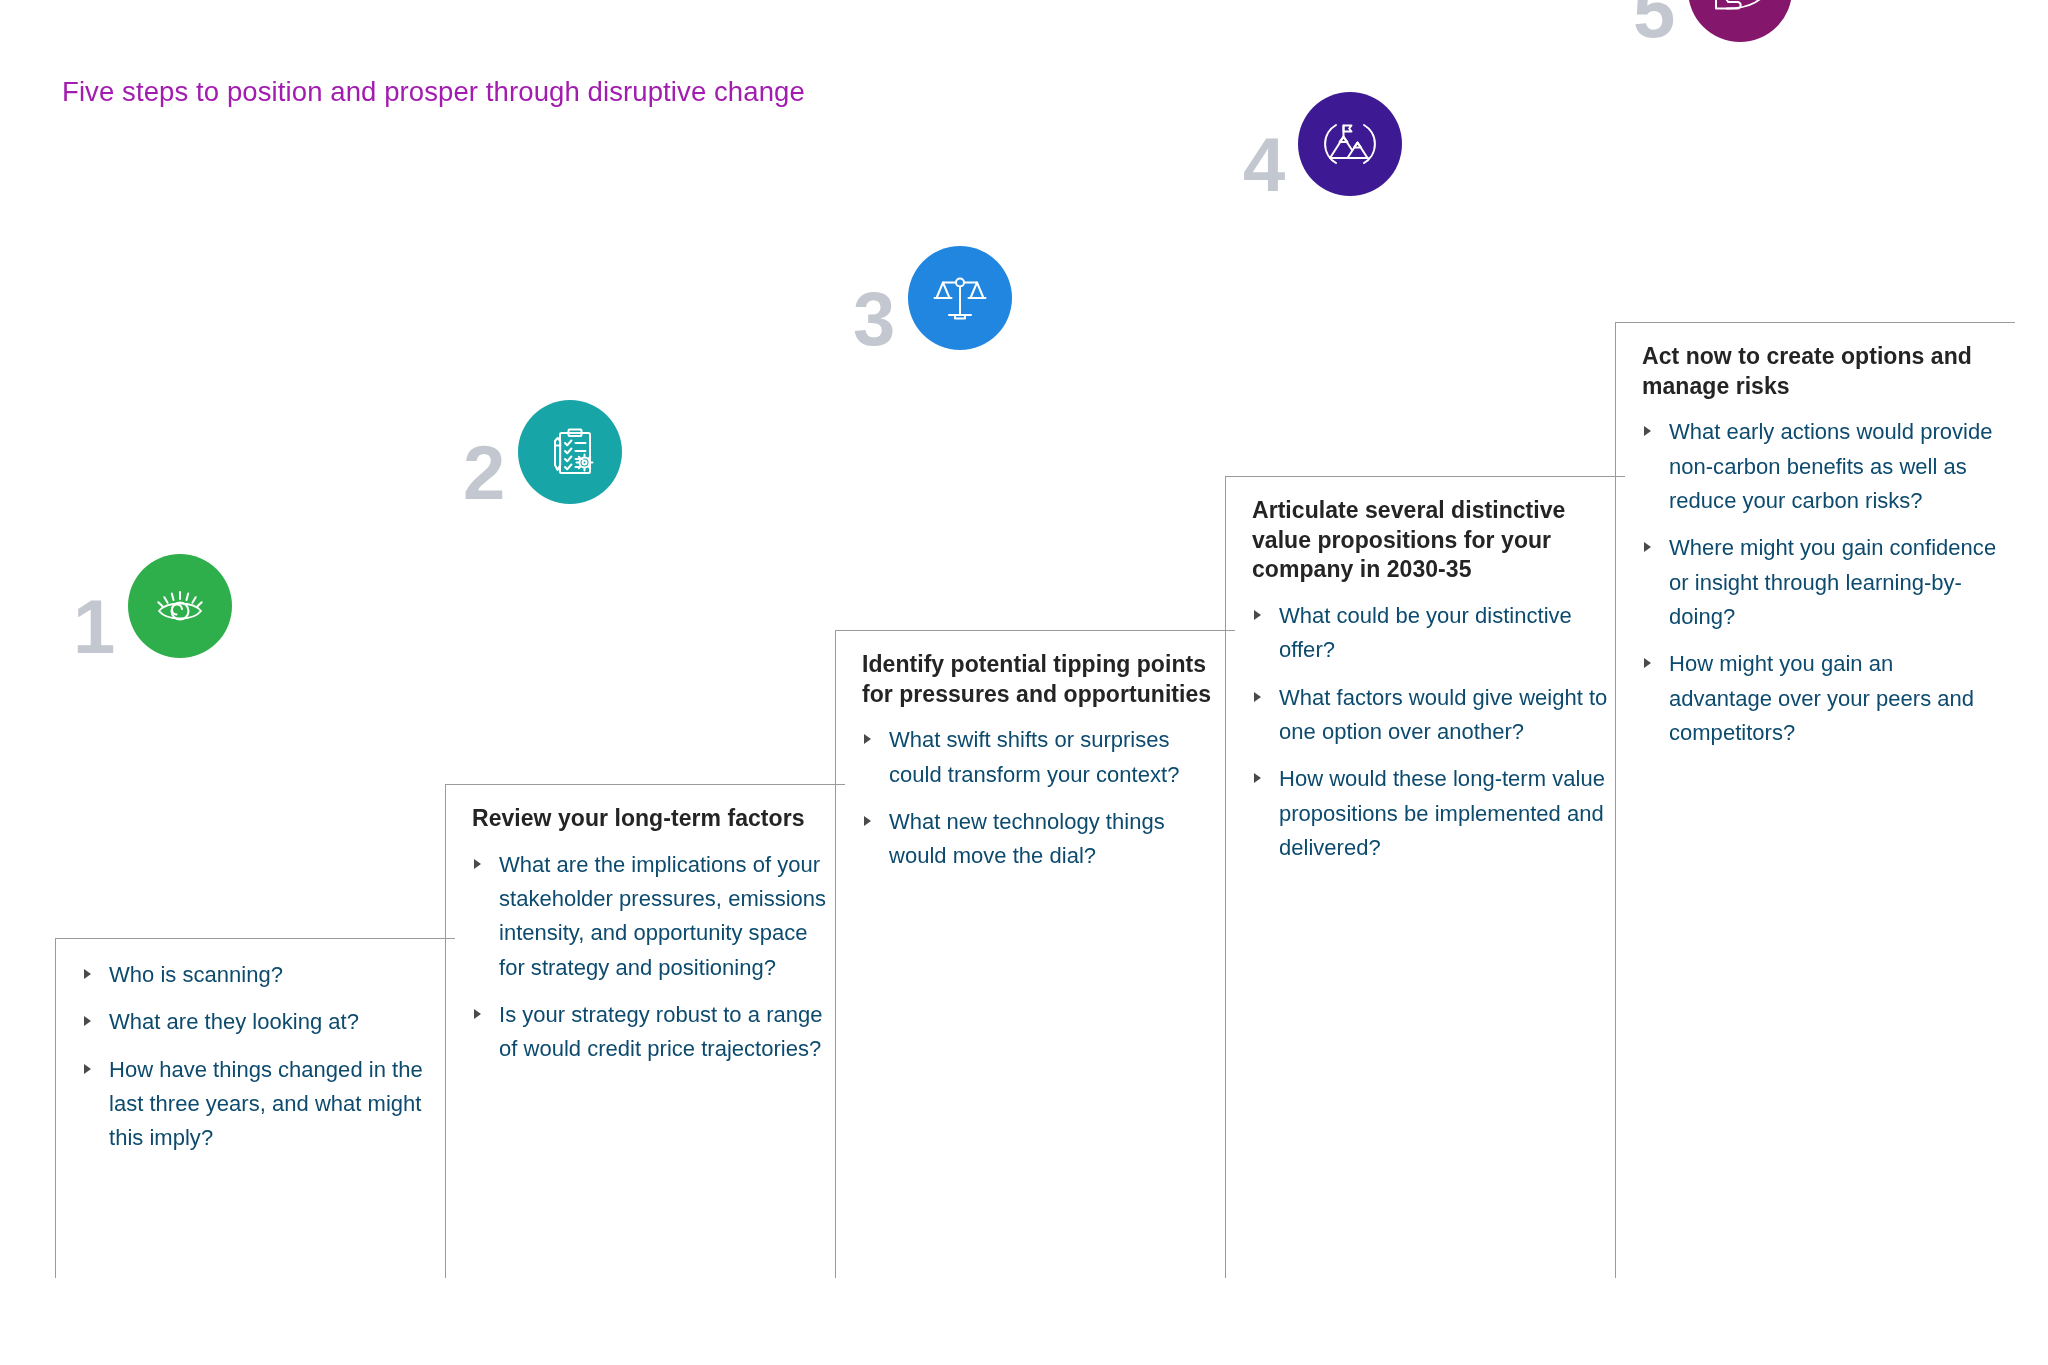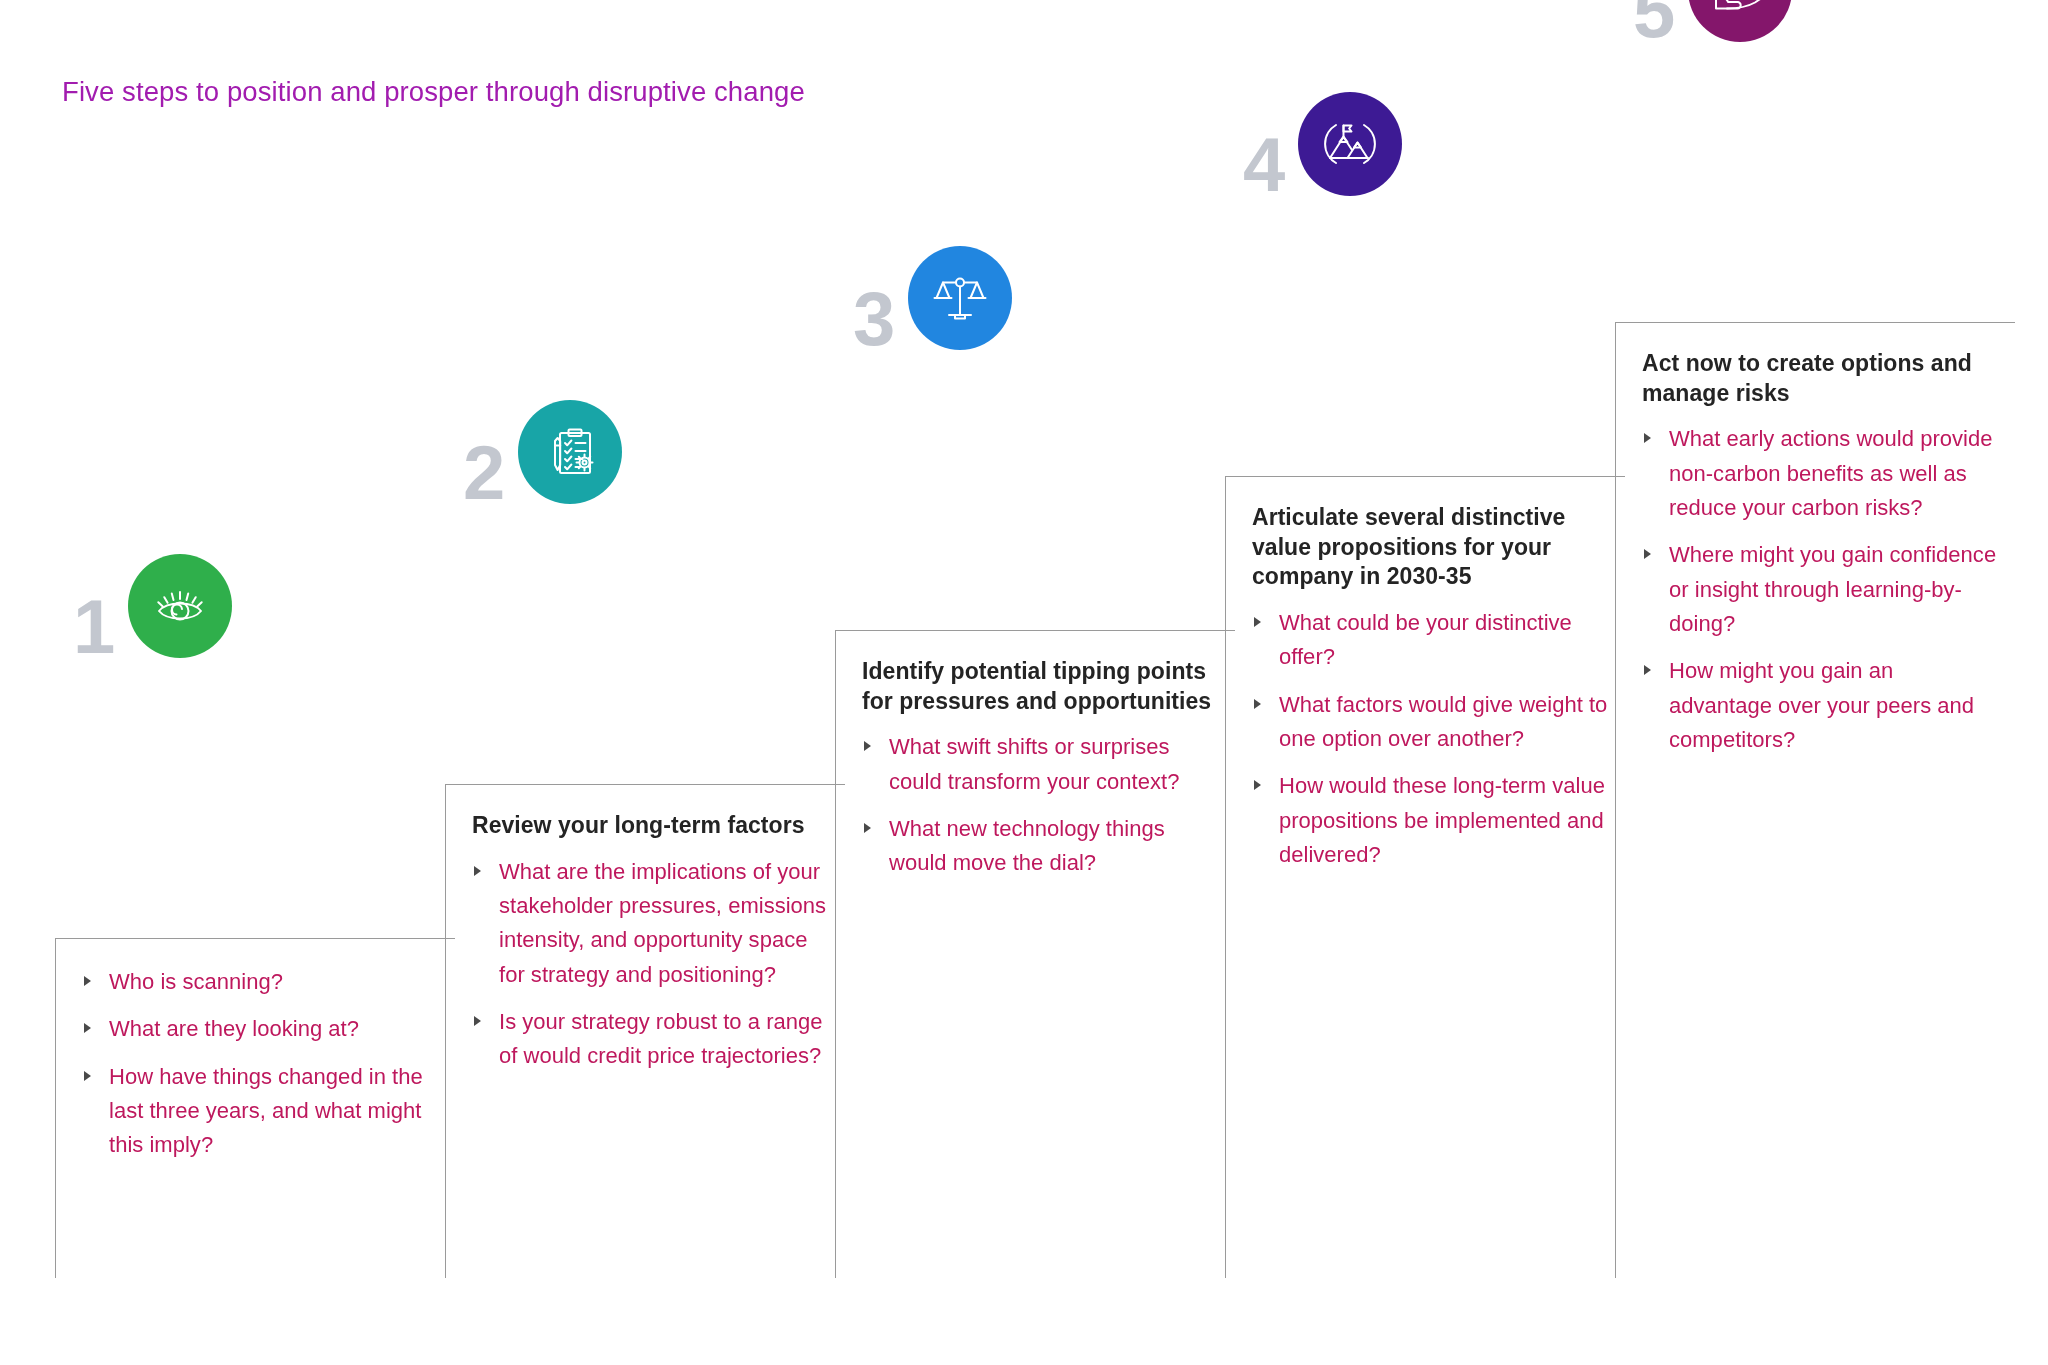--- a/index.html
+++ b/index.html
@@ -76,21 +76,21 @@
     list-style: none;
     margin: 0;
     padding: 0;
   }
   ul.step-list li {
     position: relative;
     padding-left: 27px;
     margin-bottom: 13px;
     font-size: 22px;
     line-height: 1.56;
-    color: #be185d;
+    color: #0c4a6e;
     letter-spacing: 0.02px;
   }
   ul.step-list li:last-child { margin-bottom: 0; }
   ul.step-list li .bullet {
     position: absolute;
     left: 2px;
     top: 11px;
     width: 0;
     height: 0;
     border-left: 7px solid #4a4a4a;
@@ -112,21 +112,21 @@
   #step-5 .step-head { left: 18px; bottom: 142px; }
 
   .step-head { height: 110px; }
 
   #step-1 .step-frame { left: 0;  top: 138px; width: 400px; height: 340px; }
   #step-2 .step-frame { left: 0;  top: 138px; width: 400px; height: 494px; }
   #step-3 .step-frame { left: 0;  top: 138px; width: 400px; height: 648px; }
   #step-4 .step-frame { left: 0;  top: 138px; width: 400px; height: 802px; }
   #step-5 .step-frame { left: 0;  top: 138px; width: 400px; height: 956px; }
 
-  .step-body { left: 27px; top: 165px; width: 360px; }
+  .step-body { left: 27px; top: 158px; width: 360px; }
 </style>
 </head>
 <body>
 
 <h1 id="page-title">Five steps to position and prosper through disruptive change</h1>
 
 <div class="step" id="step-1">
   <div class="step-frame"></div>
   <div class="step-head">
     <span class="step-num">1</span>

